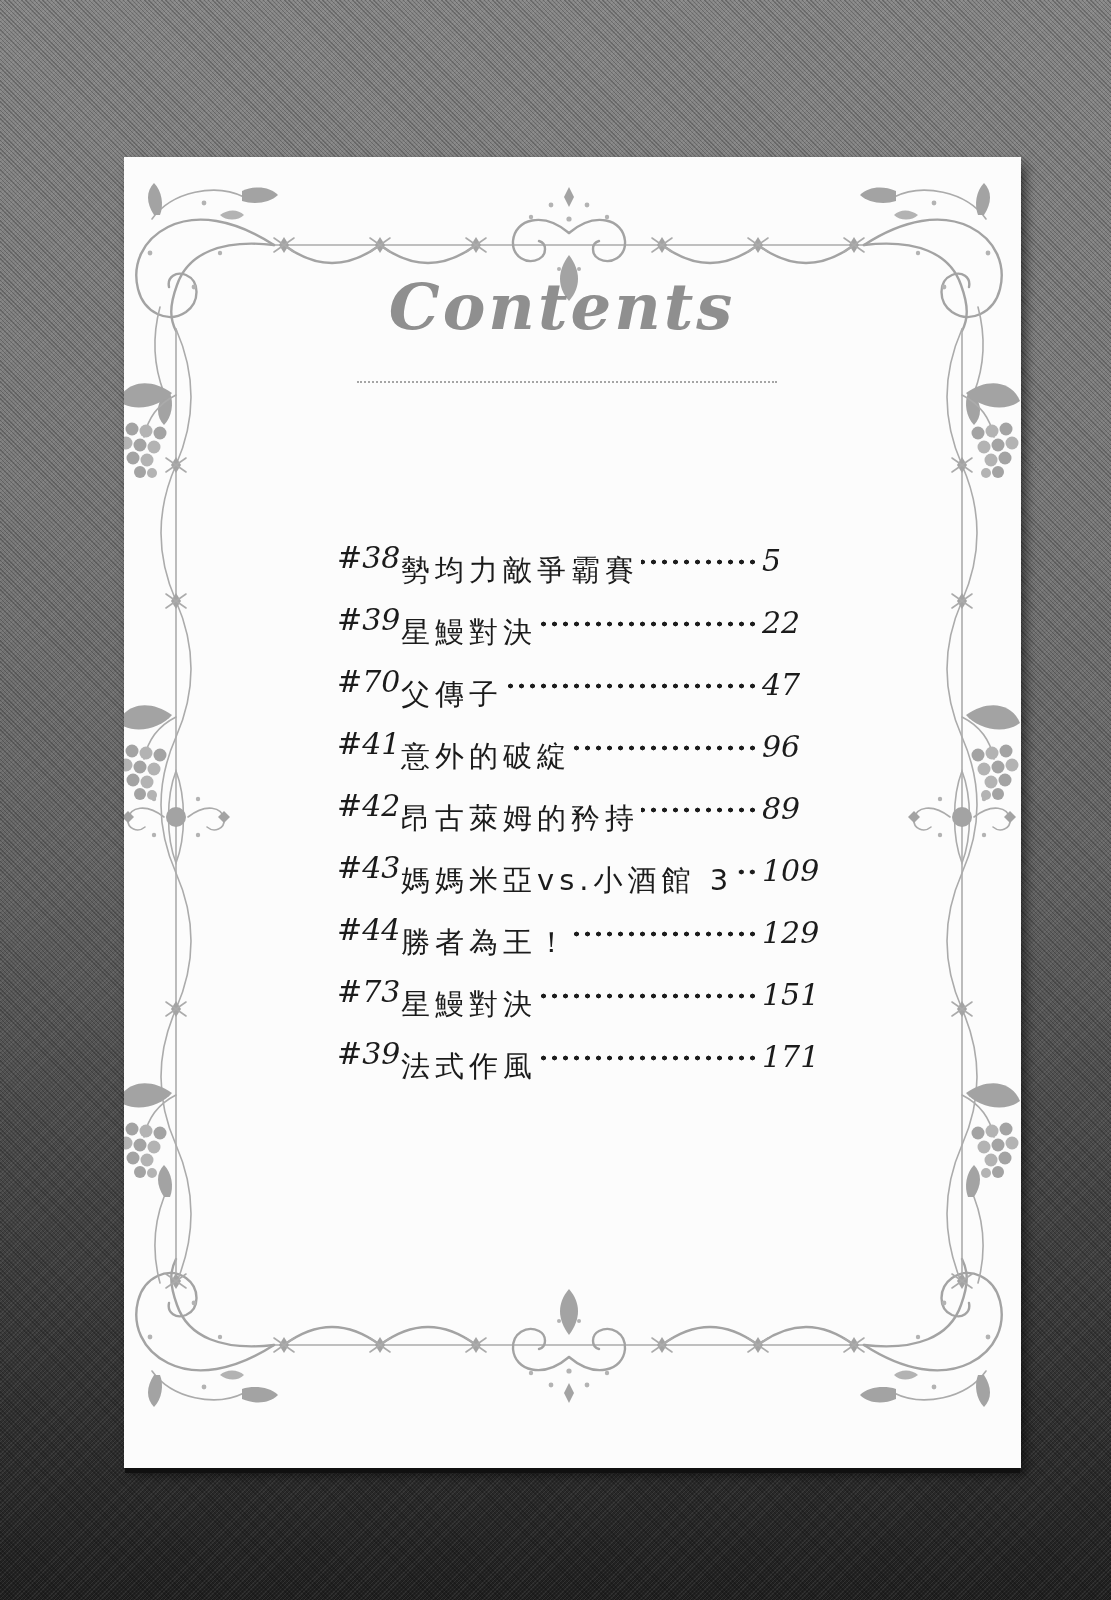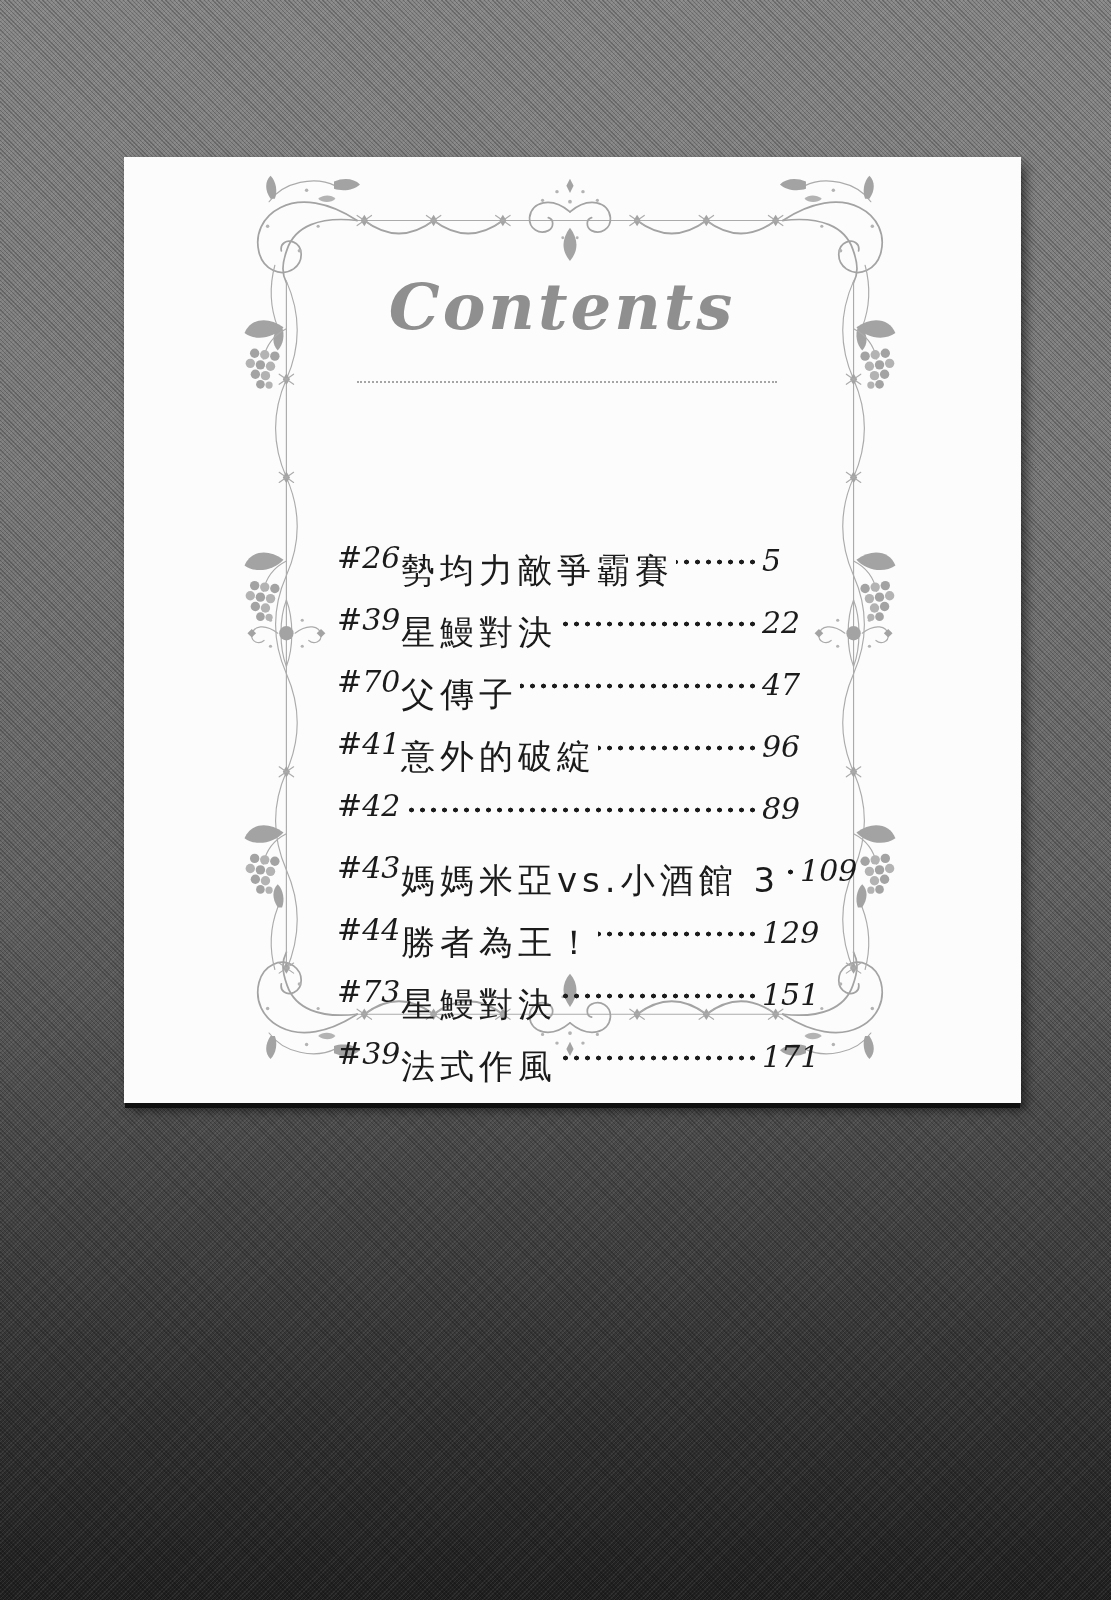--- a/index.html
+++ b/index.html
@@ -9,21 +9,21 @@
     font-family:"DejaVu Serif", serif;
   }
   
   .bg-texture{
     position:absolute;inset:0;pointer-events:none;
     background-image:
       repeating-linear-gradient(45deg, rgba(0,0,0,.22) 0 1px, rgba(0,0,0,0) 1px 3px),
       repeating-linear-gradient(-45deg, rgba(255,255,255,.07) 0 1px, rgba(0,0,0,0) 1px 3px);
   }
   .paper{
-    position:absolute;left:124px;top:157px;width:897px;height:946px;
+    position:absolute;left:124px;top:157px;width:897px;height:1311px;
     background:#fcfcfc;
     box-shadow:0 6px 0 -1px #101010, 5px 7px 10px rgba(0,0,0,.55);
   }
   .frame-svg{position:absolute;inset:0;width:100%;height:100%;}
   .orn{stroke:#a3a3a3;fill:none;stroke-width:2.4;stroke-linecap:round;}
   .orn-thin{stroke:#ababab;fill:none;stroke-width:1.6;stroke-linecap:round;}
   .orn-fill{fill:#a3a3a3;stroke:none;}
   .orn-fill-lt{fill:#b3b3b3;stroke:none;}
 
   .contents-title{
@@ -39,21 +39,21 @@
   .toc{
     position:absolute;left:213px;top:369px;width:487px;
   }
   .toc-row{height:62px;display:flex;align-items:center;color:#1b1b1b;}
   .toc-num{
     width:64px;flex:none;
     font-family:"DejaVu Serif", serif;font-style:italic;font-size:30px;
   }
   .toc-chapter{
     flex:none;white-space:nowrap;
-    font-family:"DejaVu Sans", sans-serif;font-size:34px;letter-spacing:5px;
+    font-family:"DejaVu Sans", sans-serif;font-size:29px;letter-spacing:5px;
     font-weight:500;
     margin-top:28px;
   }
   .toc-leader{
     flex:1;height:6px;margin:10px 4px 0 2px;min-width:14px;
     background-image:radial-gradient(circle, #1d1d1d 2.2px, rgba(0,0,0,0) 2.7px);
     background-size:11px 6px;background-repeat:repeat-x;background-position:right center;
   }
   .toc-page{
     width:62px;flex:none;margin-top:6px;
@@ -172,21 +172,21 @@
     <use href="#band" transform="translate(0,1276) scale(1,-1)"></use>
     <use href="#side"></use>
     <use href="#side" transform="translate(890,0) scale(-1,1)"></use>
   </svg>
 
   <div class="contents-title">Contents</div>
   <div class="title-rule"></div>
 
   <div class="toc">
     <div class="toc-row">
-      <span class="toc-num">#26</span>
+      <span class="toc-num">#38</span>
       <span class="toc-chapter">勢均力敵爭霸賽</span>
       <span class="toc-leader"></span>
       <span class="toc-page">5</span>
     </div>
 
     <div class="toc-row">
       <span class="toc-num">#39</span>
       <span class="toc-chapter">星鰻對決</span>
       <span class="toc-leader"></span>
       <span class="toc-page">22</span>
@@ -201,20 +201,21 @@
 
     <div class="toc-row">
       <span class="toc-num">#41</span>
       <span class="toc-chapter">意外的破綻</span>
       <span class="toc-leader"></span>
       <span class="toc-page">96</span>
     </div>
 
     <div class="toc-row">
       <span class="toc-num">#42</span>
+      <span class="toc-chapter">昂古萊姆的矜持</span>
       <span class="toc-leader"></span>
       <span class="toc-page">89</span>
     </div>
 
     <div class="toc-row">
       <span class="toc-num">#43</span>
       <span class="toc-chapter">媽媽米亞vs.小酒館 3</span>
       <span class="toc-leader"></span>
       <span class="toc-page">109</span>
     </div>

